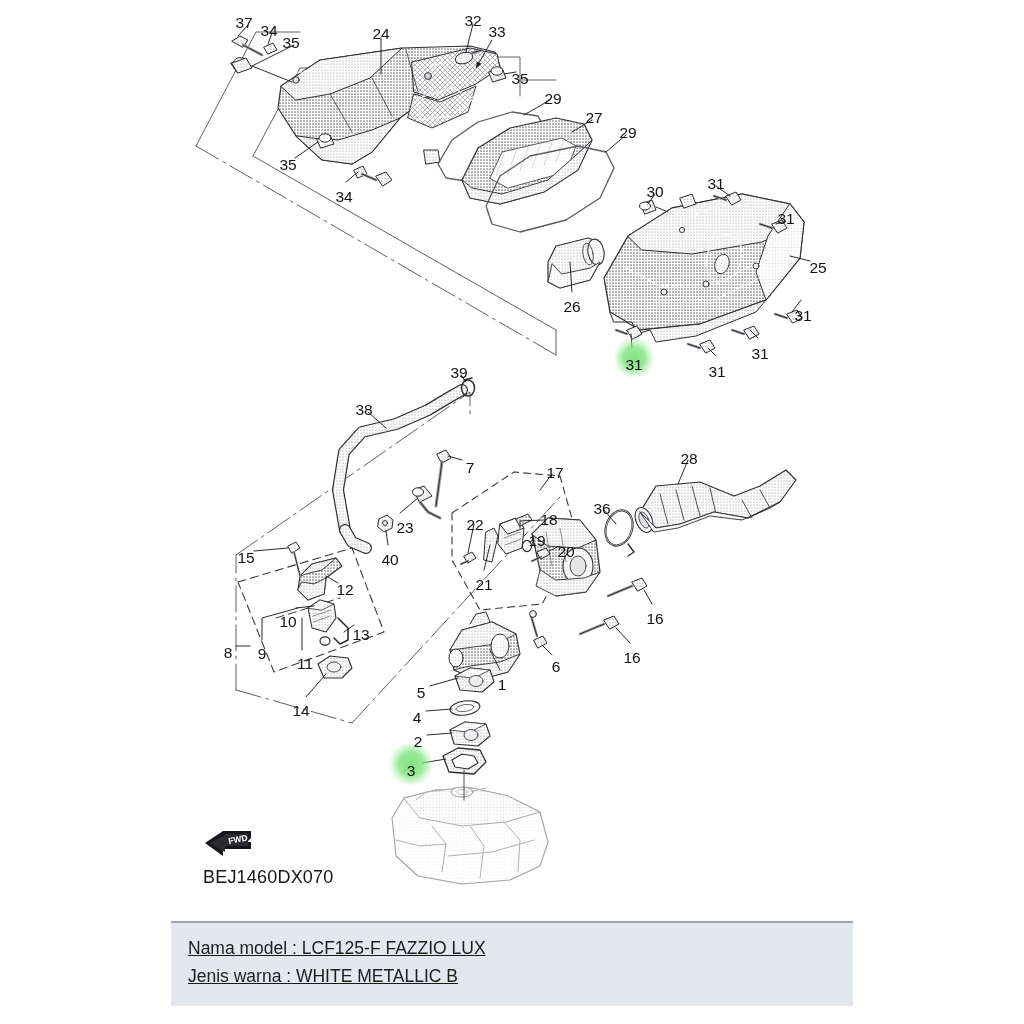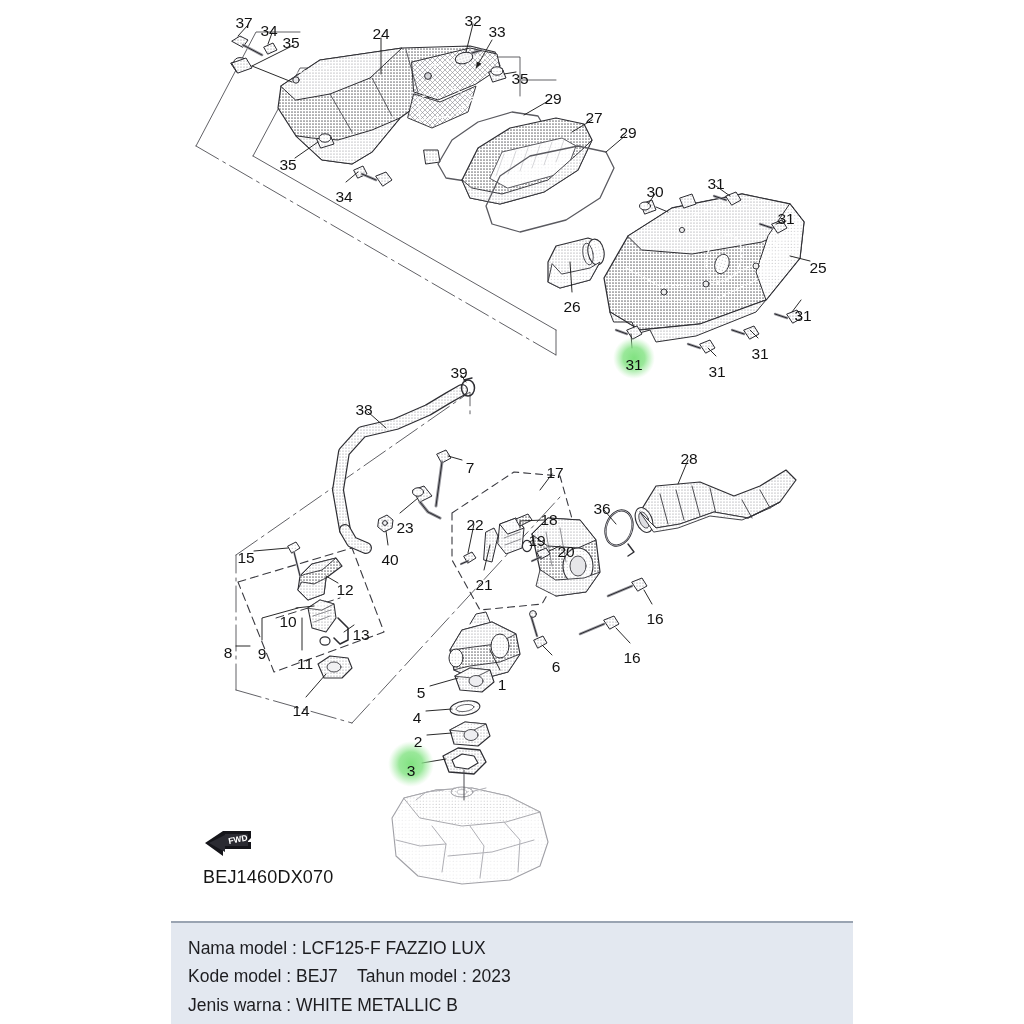--- a/index.html
+++ b/index.html
@@ -10,23 +10,23 @@
 
   
   #diagram{position:absolute;left:0;top:0;width:1024px;height:905px;}
   #diagram svg{display:block;width:1024px;height:905px;}
 
   .cal{font-family:"Liberation Sans",sans-serif;font-size:15.5px;fill:#121212;
        font-weight:400;}
   .cal-hi{font-family:"Liberation Sans",sans-serif;font-size:15.5px;fill:#101010;}
 
   
-  #footer{position:absolute;left:171px;top:921px;width:682px;height:104px;
+  #footer{position:absolute;left:171px;top:921px;width:682px;height:85px;
           background:#e3e8f0;border-top:2px solid #9aa4b2;box-sizing:border-box;
-          padding:11px 0 0 17px;}
+          padding:11px 0 0 17px;text-decoration:underline;}
   #footer .row{font-size:17.5px;color:#1d1d20;line-height:1.62;white-space:pre;}
 
   
   #codeblock{position:absolute;left:203px;top:829px;}
   #codeblock .fwd{width:52px;height:30px;}
   #codeblock .code{font-size:18px;color:#151515;margin-top:4px;letter-spacing:.2px;}
 </style>
 </head>
 <body>
 
@@ -595,17 +595,16 @@
     <svg class="fwd" viewBox="0 0 52 30">
       <path d="M20,2 L48,2 L48,9 L44,13 L48,13 L48,20 L20,20 L20,27 L2,14 L20,2 Z" fill="#15151a"></path>
       <path d="M22,5 L45,5 L45,17 L22,17 L22,23 L6,14 L22,6 Z" fill="#2b2b32"></path>
       <text x="26" y="15" font-family="Liberation Sans, sans-serif" font-size="8.5" font-weight="bold" fill="#ffffff" transform="rotate(-11 26 15)">FWD</text>
     </svg>
     <div class="code">BEJ1460DX070</div>
   </div>
 
   <div id="footer">
     <div class="row">Nama model : LCF125-F FAZZIO LUX</div>
-    <div class="row">Kode model : BEJ7    Tahun model : 2023</div>
     <div class="row">Jenis warna : WHITE METALLIC B</div>
   </div>
 
 </div>
 
 </body></html>

